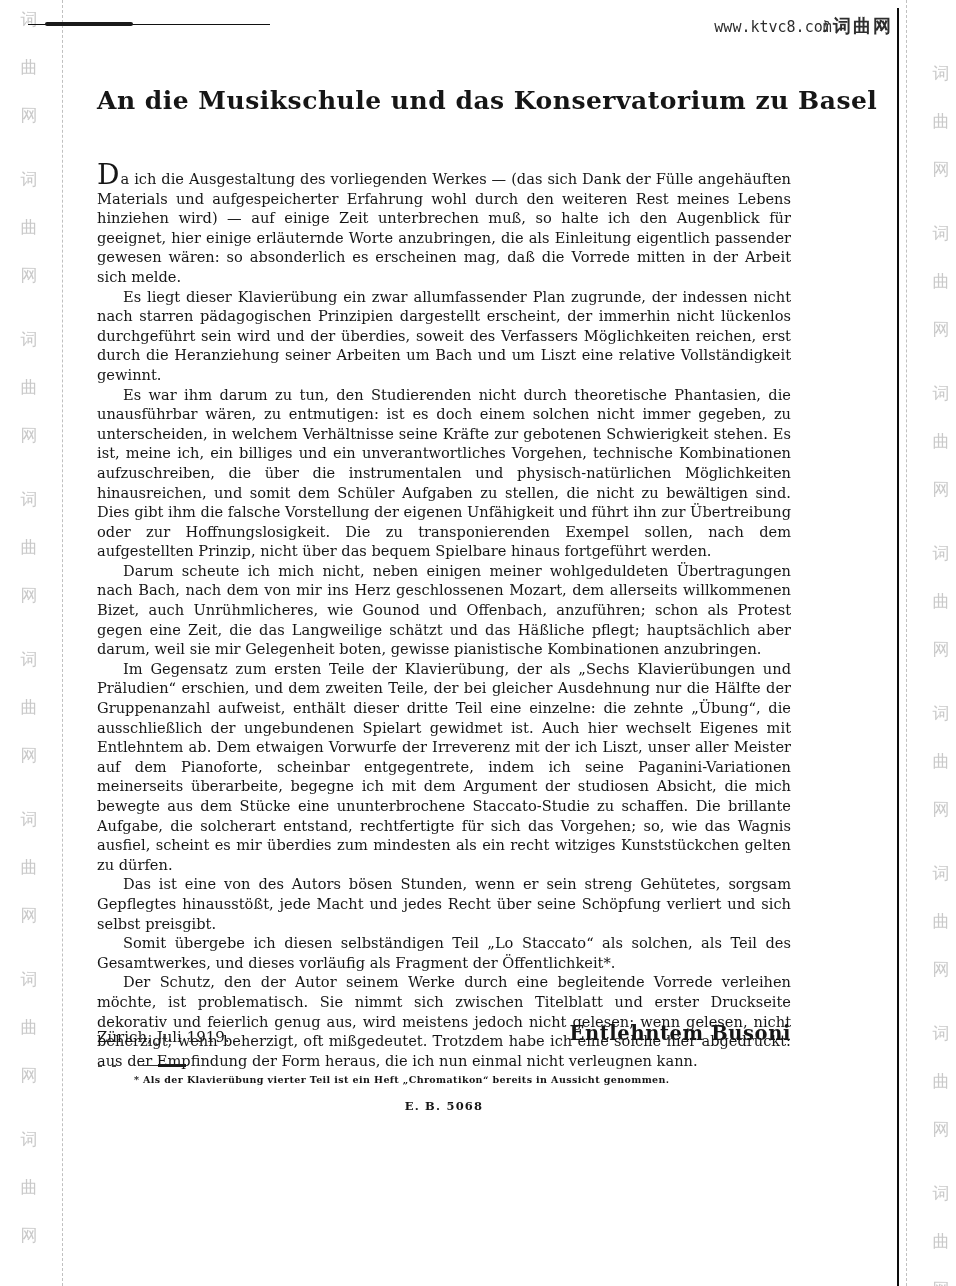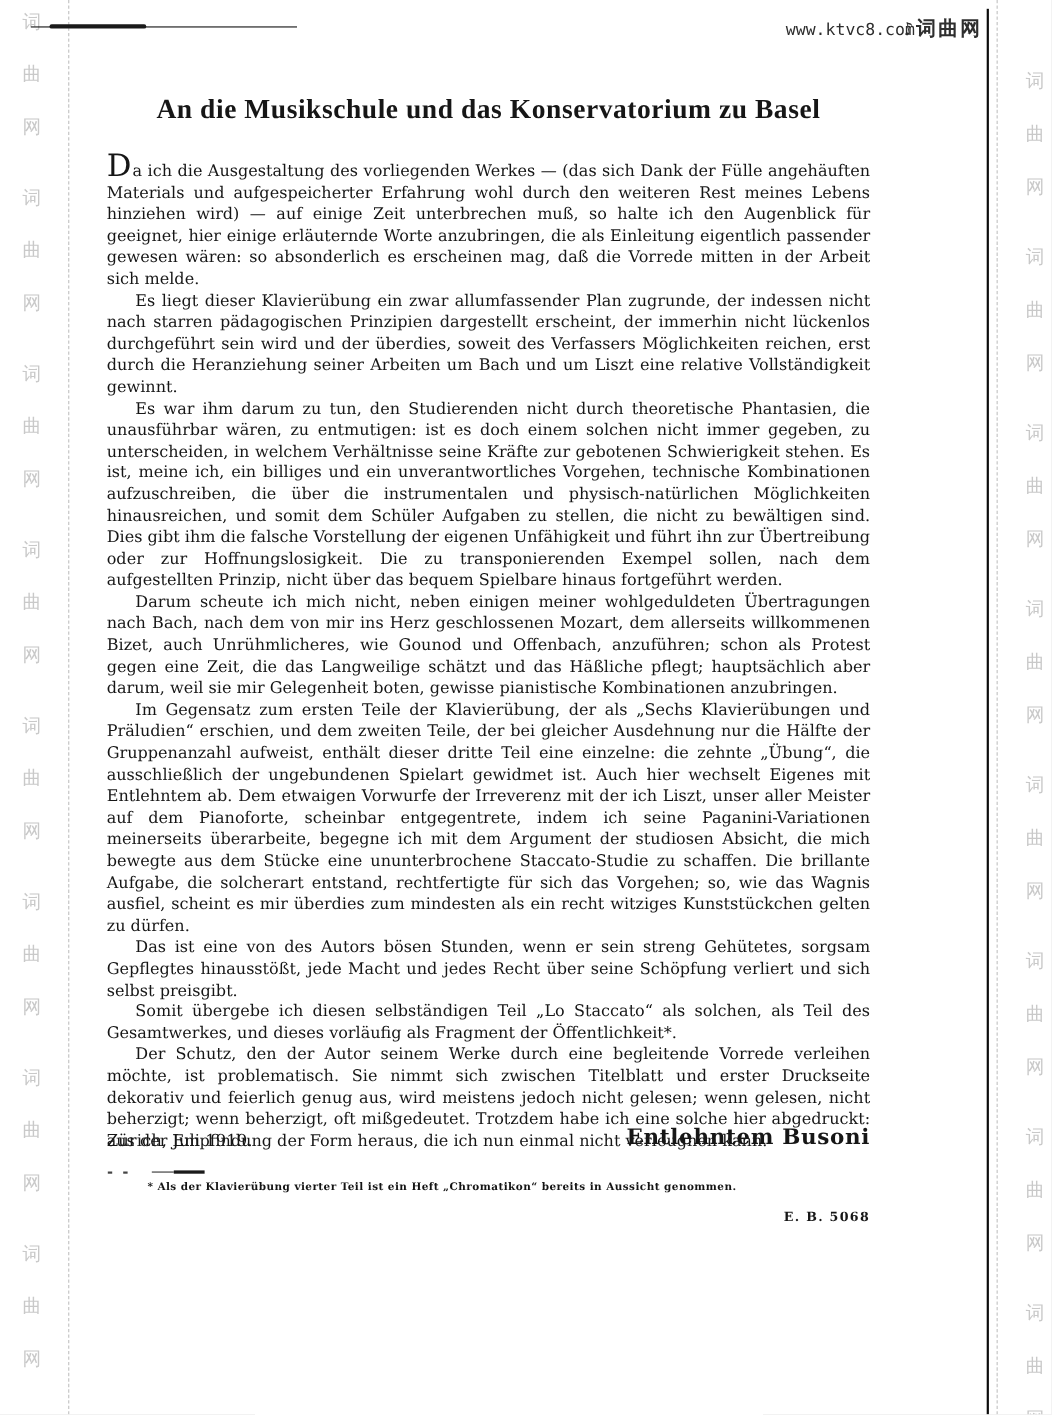--- a/index.html
+++ b/index.html
@@ -32,45 +32,45 @@
     position:absolute;left:722px;top:4px;font-family:"DejaVu Sans", sans-serif;
     font-size:22px;font-weight:bold;color:#0e0e0e;letter-spacing:1px;
   }
   .bottom-site{
     position:absolute;left:858px;top:2px;font-family:"DejaVu Sans", sans-serif;
     font-size:23px;font-weight:bold;letter-spacing:1px;
   }
   
   .doc-title{
     position:absolute;left:97px;top:86px;width:694px;text-align:center;
-    font-size:25px;font-weight:600;letter-spacing:0.5px;white-space:nowrap;font-family:Liberation Serif, serif;
+    font-size:25px;font-weight:600;letter-spacing:0.5px;white-space:nowrap;
   }
   .body-block{
     position:absolute;left:97px;top:141px;width:694px;
     font-size:14.6px;line-height:19.6px;text-align:justify;
   }
   .body-block p{margin:0;text-indent:26px;}
-  .body-block p.lead{text-indent:0;}
+  .body-block p.lead{text-indent:0;margin-top:24px;}
   .lead-initial{font-size:28px;font-weight:500;letter-spacing:1px;}
   .signature-place{position:absolute;left:97px;top:1028px;font-size:15px;}
   .signature-name{
     position:absolute;right:165px;top:1022px;font-size:19.5px;font-weight:bold;letter-spacing:0.6px;
   }
   .footnote-rule{position:absolute;left:96px;top:1062px;width:120px;height:6px;}
   .footnote-rule .dot{position:absolute;top:3px;width:4px;height:2px;background:#444;}
   .footnote-rule .dot.d1{left:2px;}
   .footnote-rule .dot.d2{left:16px;}
   .footnote-rule .seg-thin{position:absolute;left:42px;top:3px;width:20px;height:1px;background:#333;}
   .footnote-rule .seg-thick{position:absolute;left:62px;top:2px;width:28px;height:3px;background:#1a1a1a;}
   .footnote{
     position:absolute;left:134px;top:1074px;width:560px;
     font-size:9.5px;font-weight:600;letter-spacing:0.4px;color:#141414;
   }
   .plate-number{
-    position:absolute;left:97px;top:1099px;width:694px;text-align:right;
+    position:absolute;left:97px;top:1099px;width:694px;text-align:center;
     font-size:11.5px;font-weight:bold;letter-spacing:1.2px;
   }
 </style>
 </head>
 <body>
 
 <div id="page">
 
   <div class="wm-col left">
       <span class="wm-char" style="top: 8px;">词</span>

